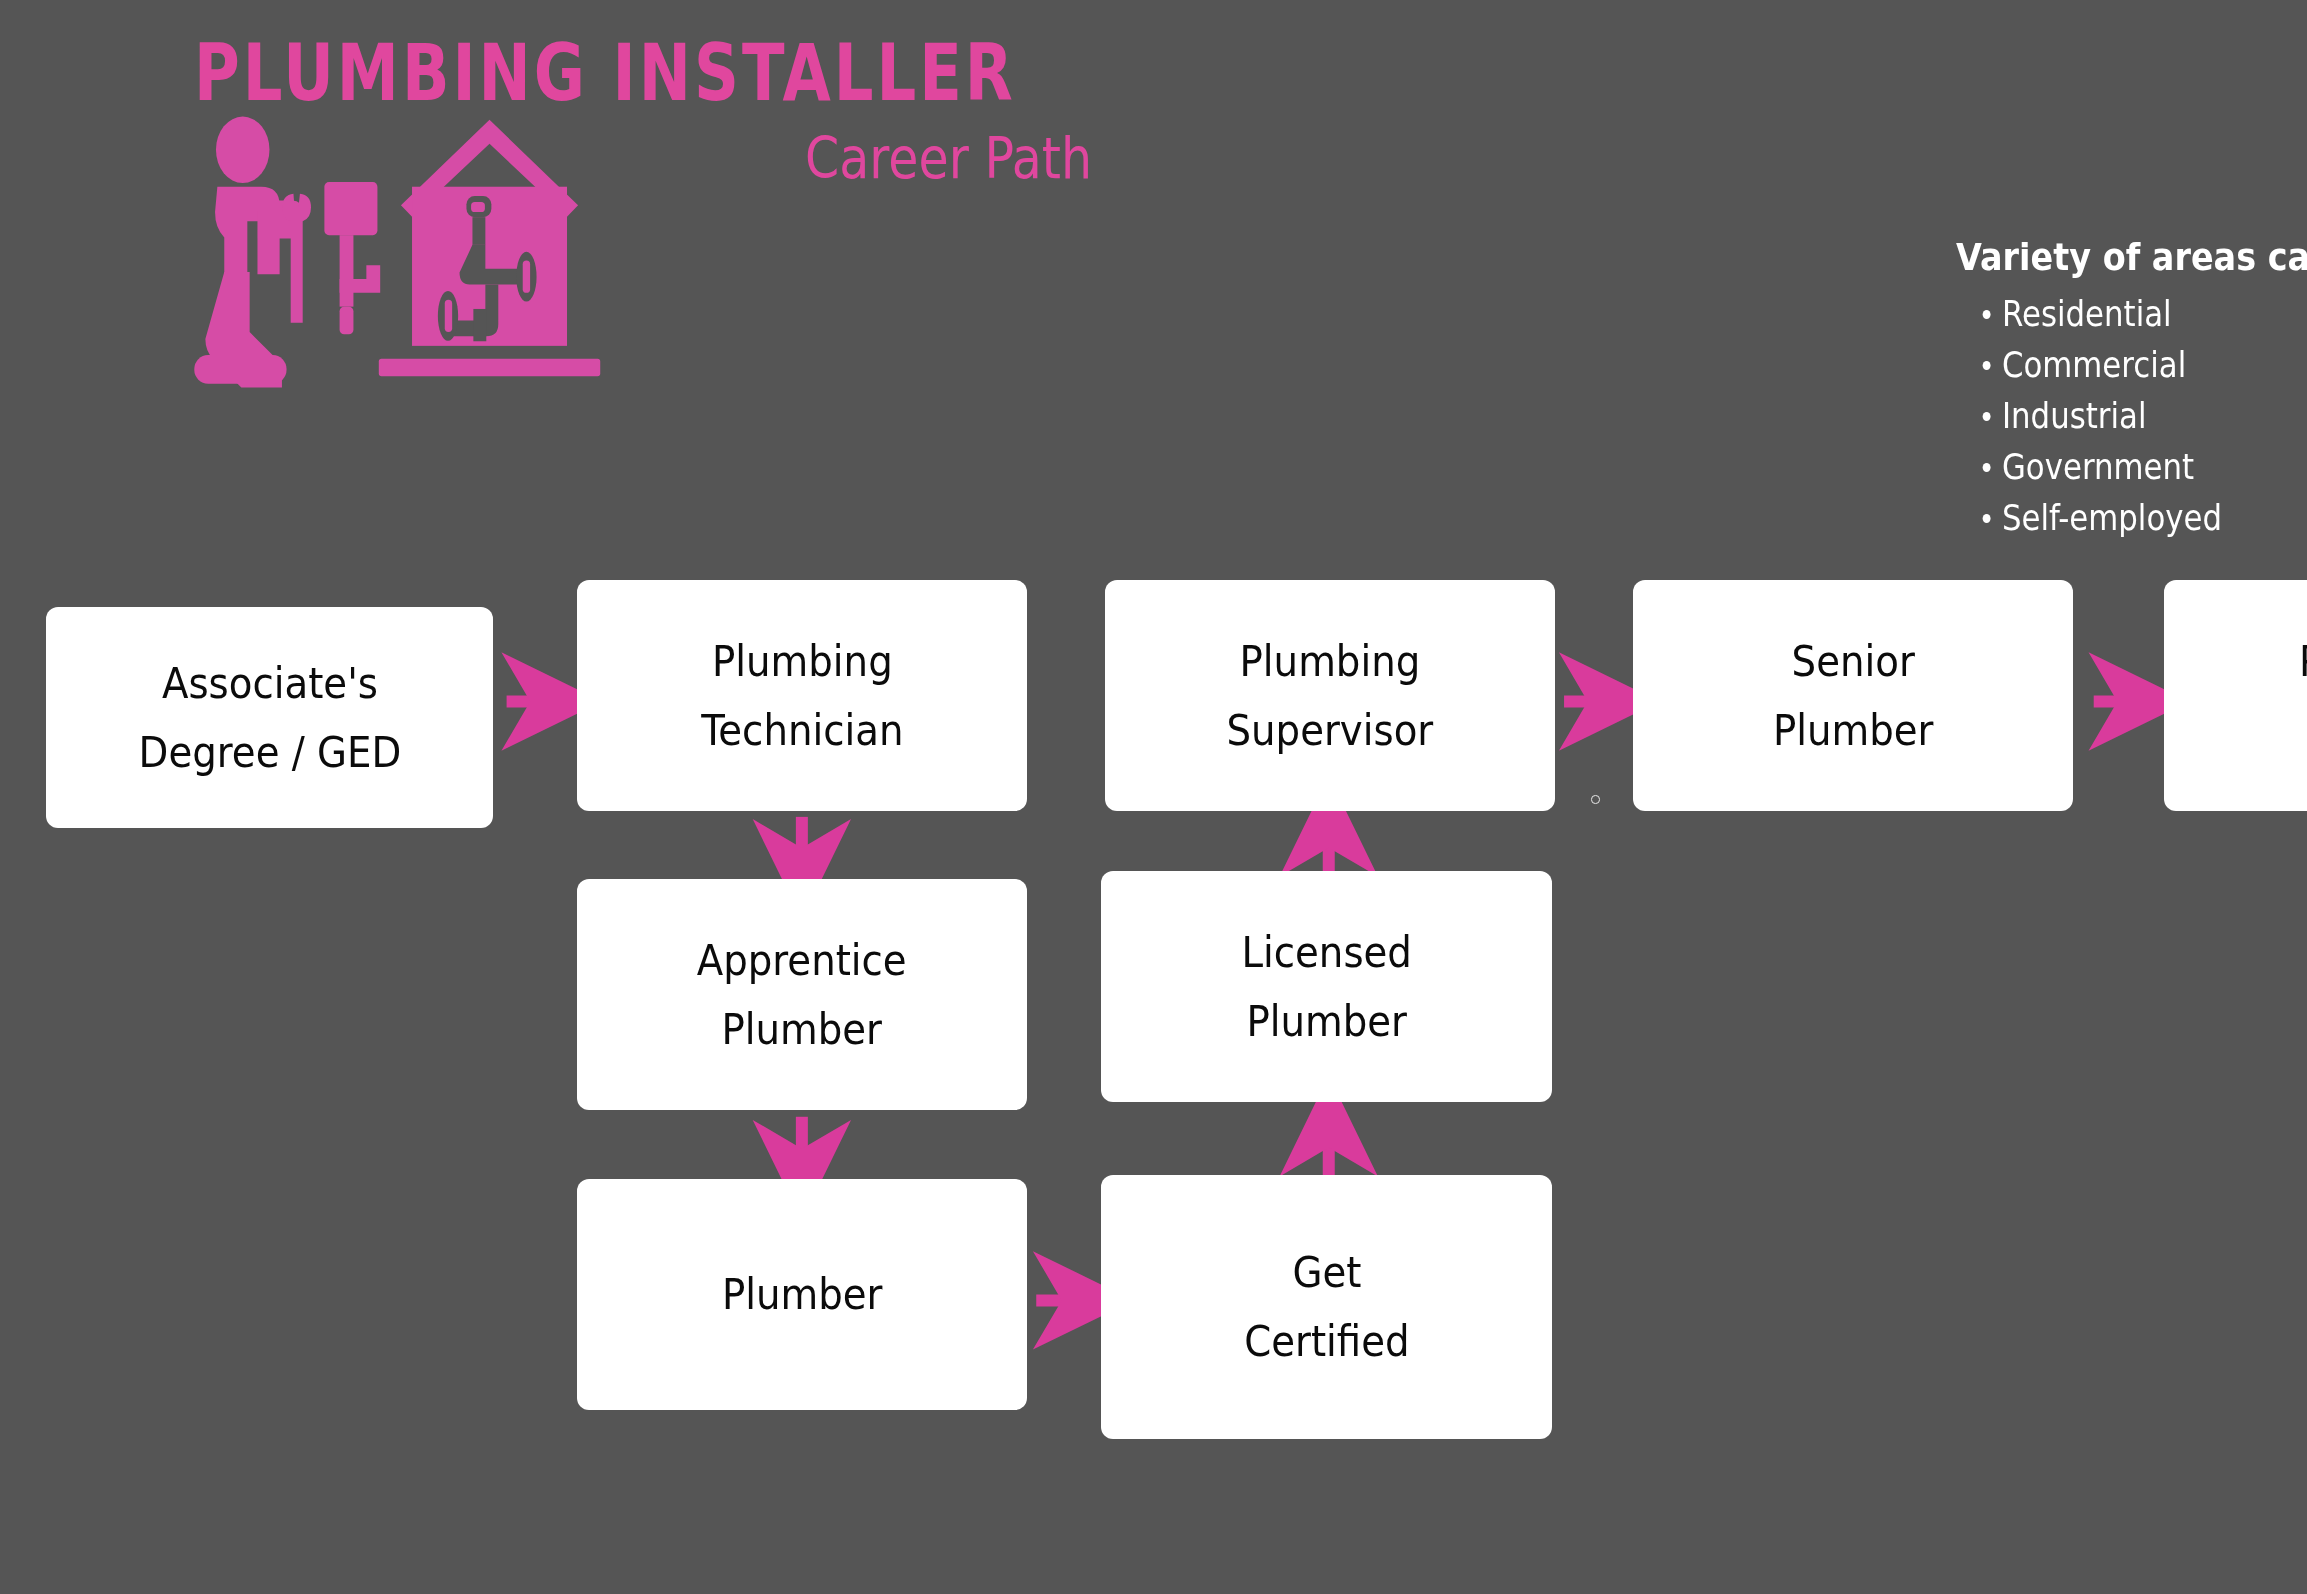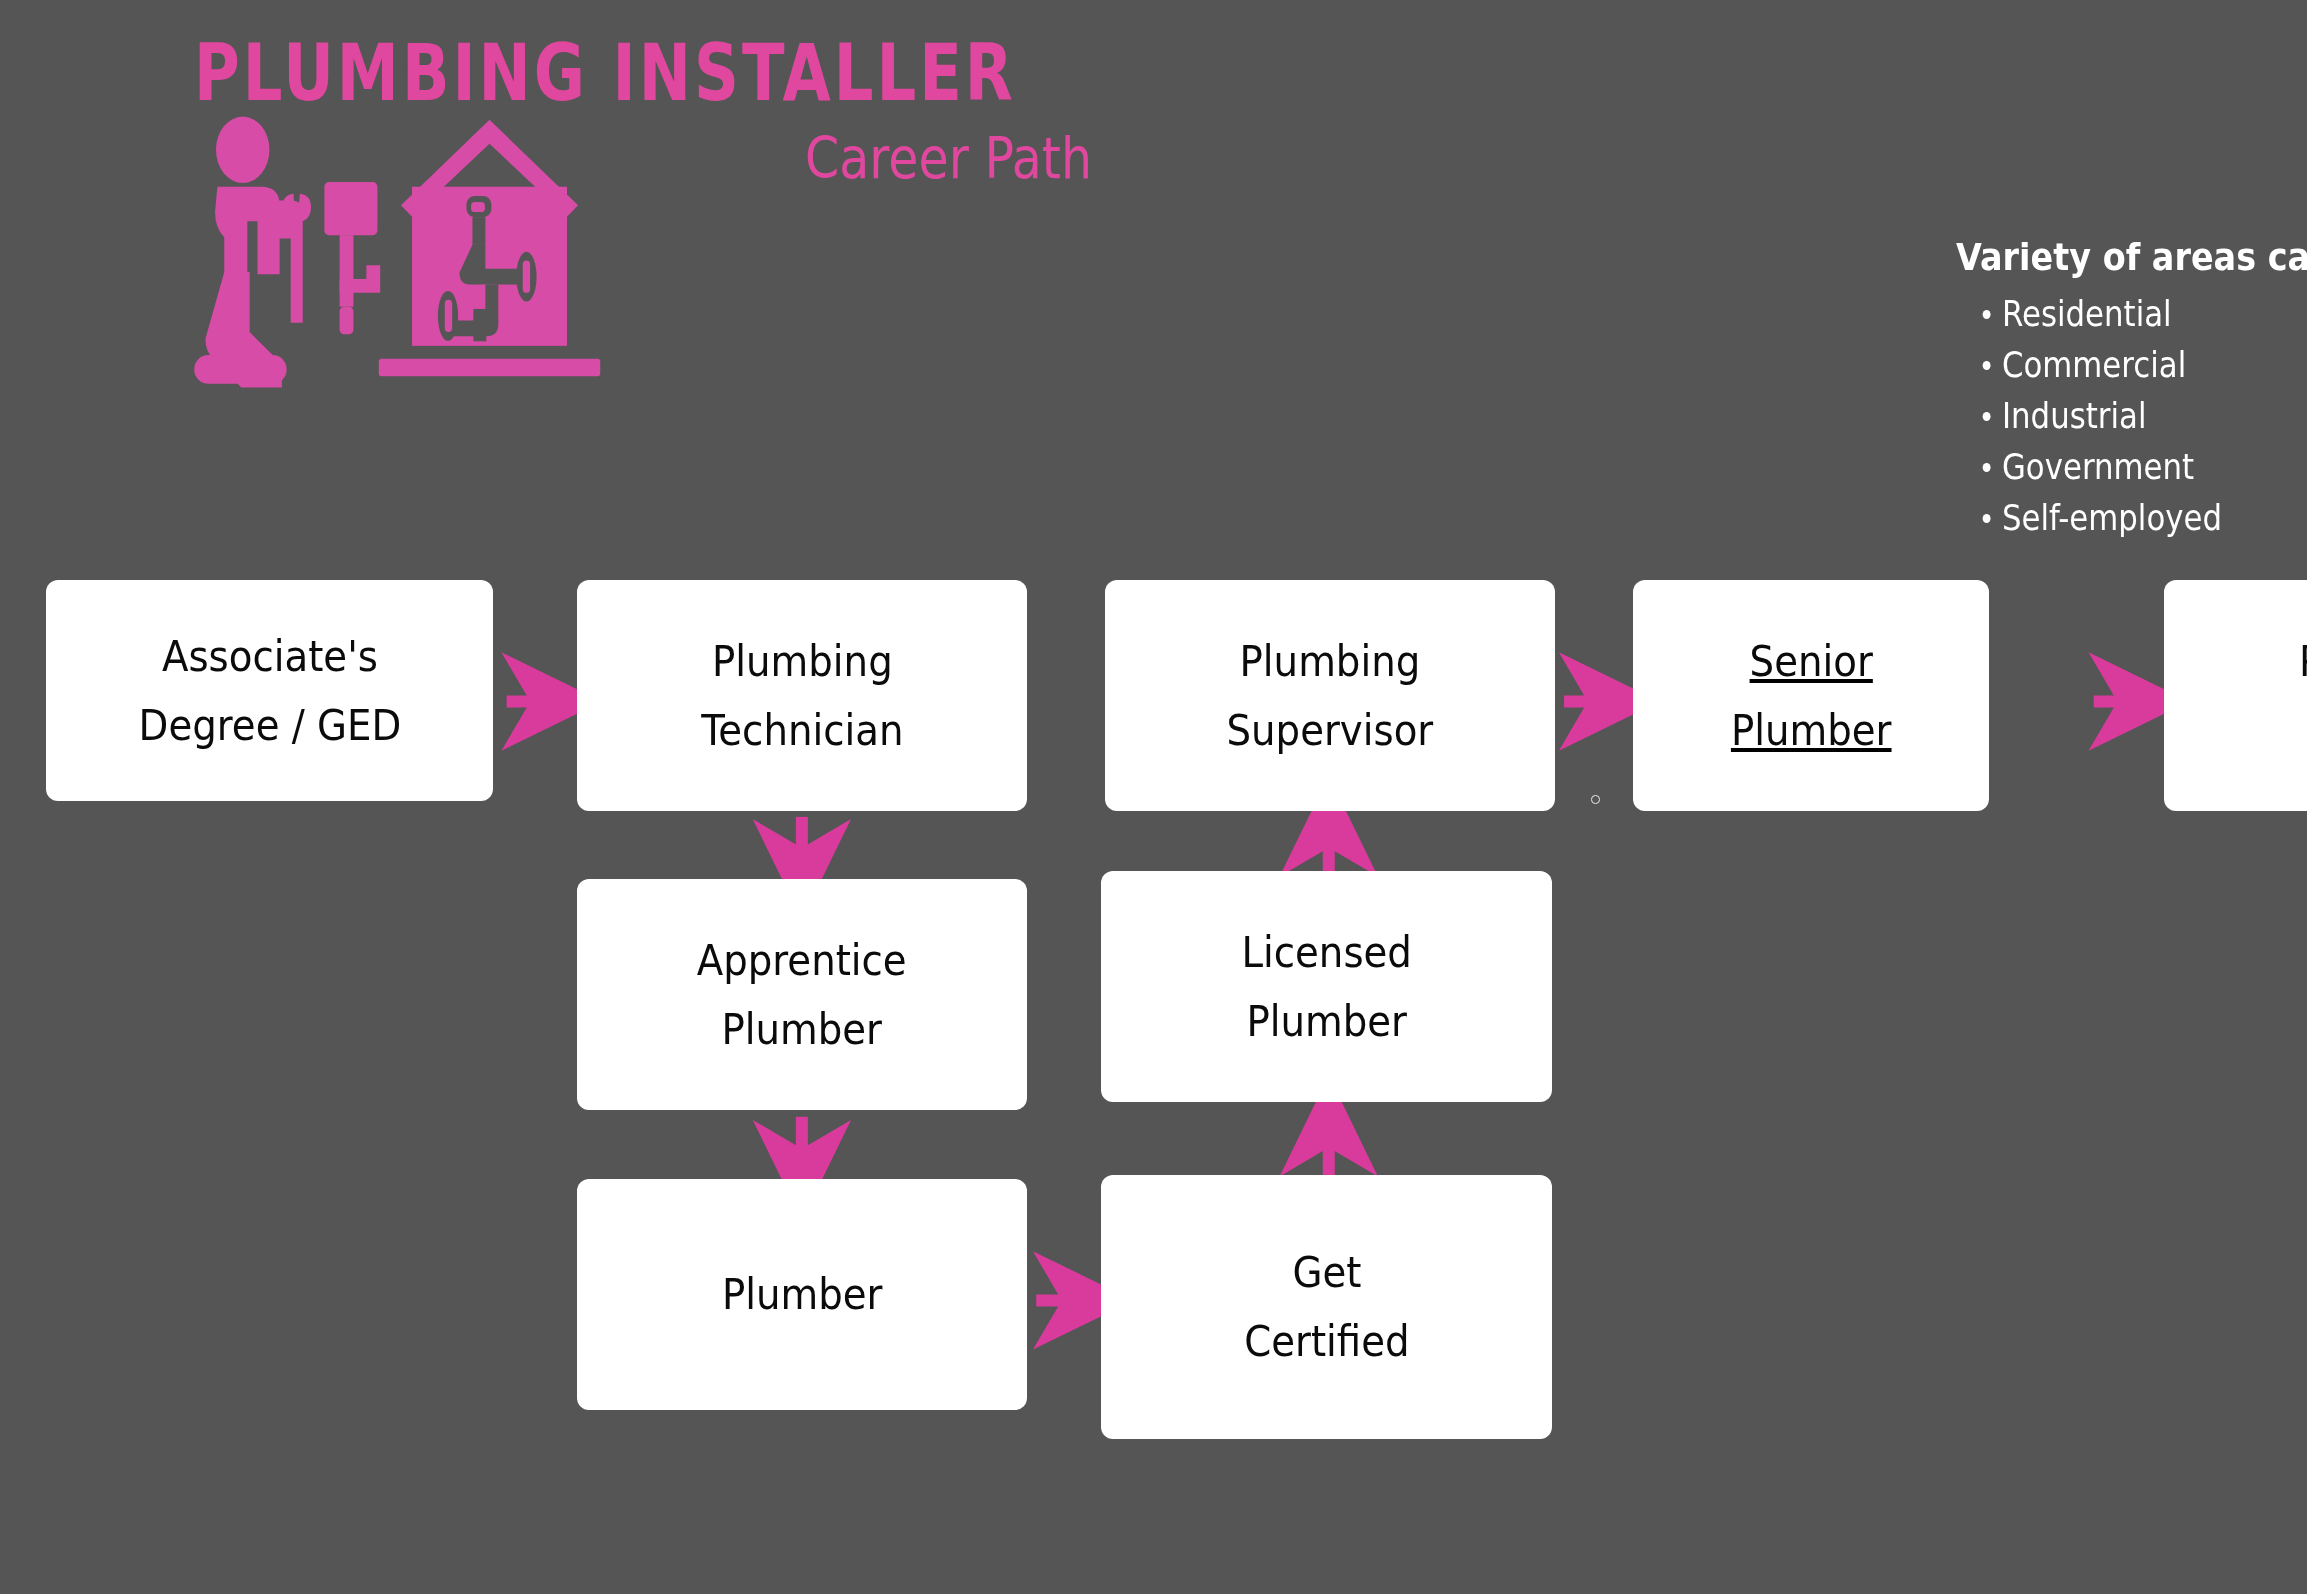--- a/index.html
+++ b/index.html
@@ -157,33 +157,33 @@
         <line x1="2880" y1="2556" x2="2880" y2="2440"></line>
         <line x1="2880" y1="1904" x2="2880" y2="1790"></line>
 
         <line x1="6320" y1="1252" x2="6320" y2="1140"></line>
       </g>
     </svg>
   </div>
 
   <div class="dot" style="left:1591px;top:795px;width:6.5px;height:6.5px;"></div>
 
-  <div class="node" style="left:46px;top:580px;width:447px;height:221px;">
+  <div class="node" style="left:46px;top:607px;width:447px;height:221px;">
     <span class="label">Associate's
 Degree / GED</span>
   </div>
   <div class="node" style="left:577px;top:580px;width:450px;height:231px;">
     <span class="label">Plumbing
 Technician</span>
   </div>
   <div class="node" style="left:1105px;top:580px;width:450px;height:231px;">
     <span class="label">Plumbing
 Supervisor</span>
   </div>
-  <div class="node" style="left:1633px;top:580px;width:356px;height:231px;text-decoration:underline;">
+  <div class="node" style="left:1633px;top:580px;width:440px;height:231px;">
     <span class="label">Senior
 Plumber</span>
   </div>
   <div class="node" style="left:2164px;top:580px;width:450px;height:231px;">
     <span class="label">Plumbing
 Foreman</span>
   </div>
 
   <div class="node" style="left:577px;top:879px;width:450px;height:231px;">
     <span class="label">Apprentice

